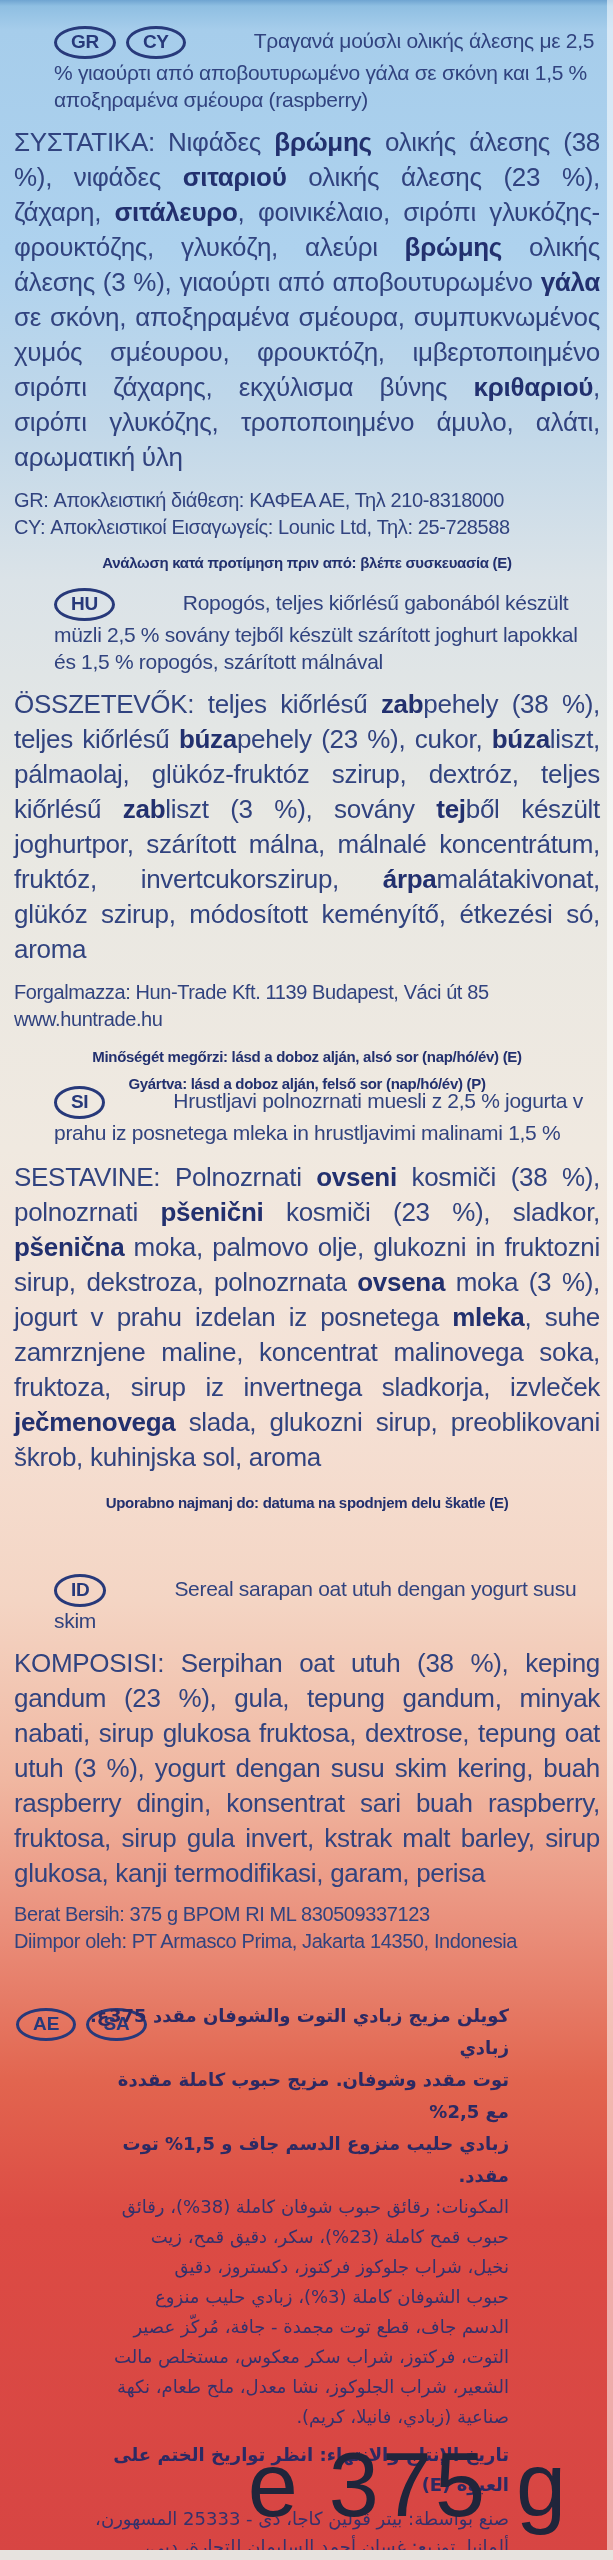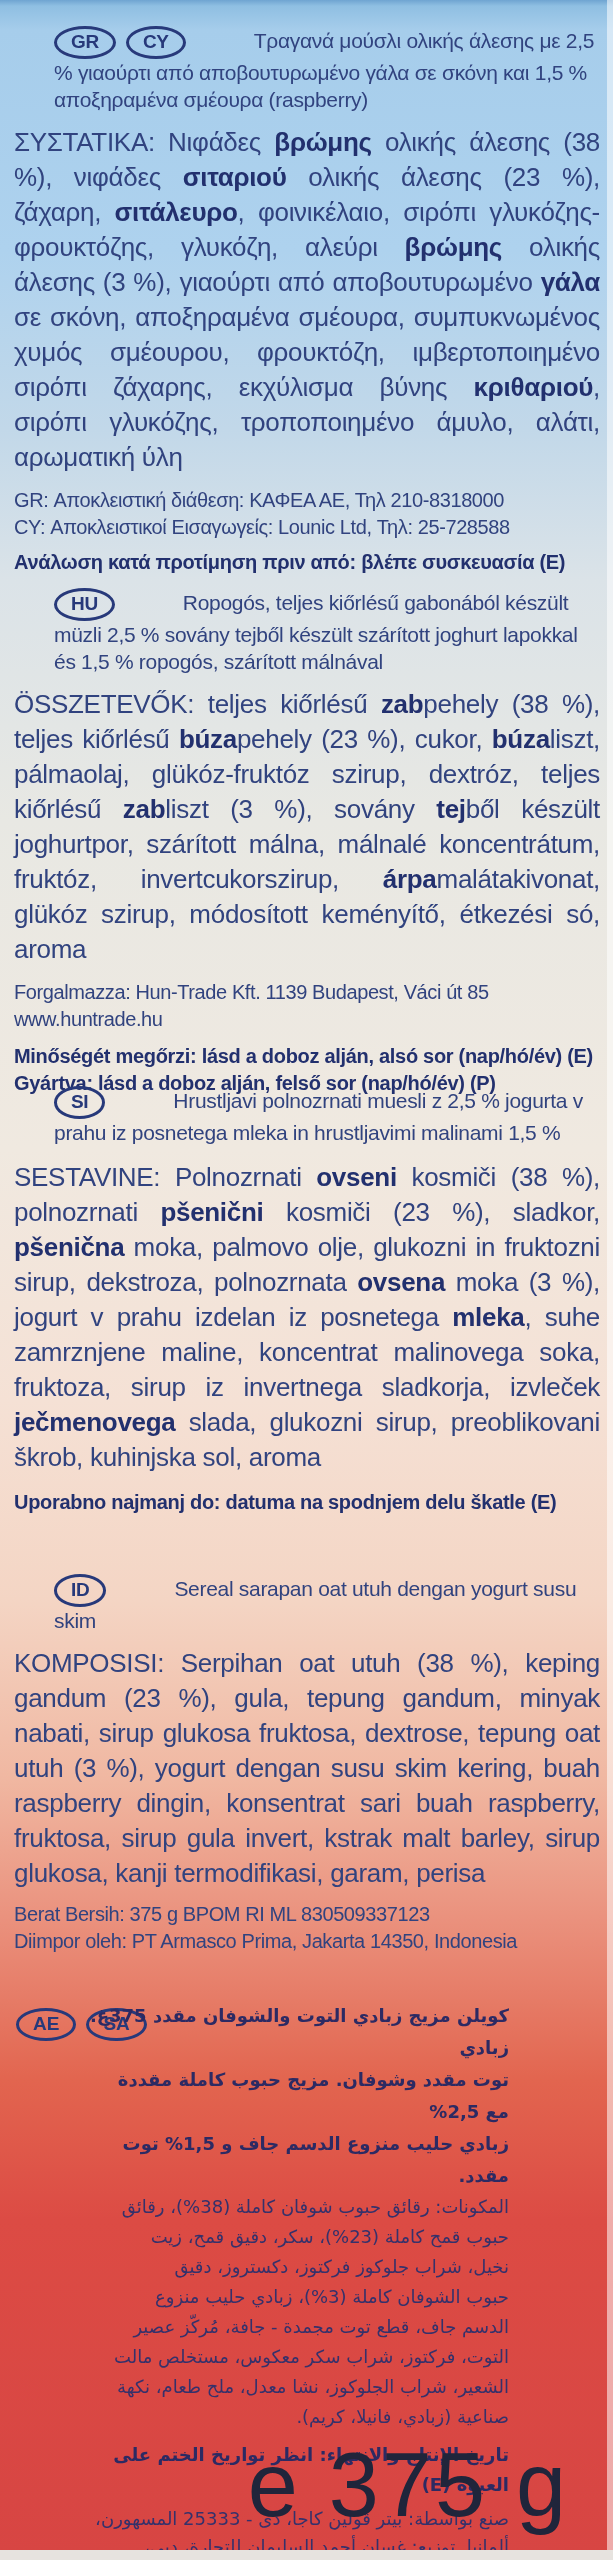--- a/index.html
+++ b/index.html
@@ -27,21 +27,21 @@
       #d74543 2560px);
   }
   .edge-right{position:absolute;top:0;right:0;bottom:0;width:6px;background:rgba(255,255,255,.55);}
   .edge-bottom{position:absolute;left:0;right:0;bottom:0;height:10px;background:#e7e3df;}
   .sec{position:absolute;left:14px;width:586px;}
   p{margin:0;}
   .desc{font-size:21px;line-height:27px;letter-spacing:-0.3px;text-align:left;margin-left:40px;}
   .body{font-size:26px;line-height:35px;letter-spacing:-0.3px;text-align:justify;}
   .lines{font-size:20px;line-height:27px;letter-spacing:-0.4px;text-align:left;}
   b,.bold{font-weight:bold;color:#22306e;}
-  .boldblock{font-weight:bold;color:#22306e;font-size:20px;line-height:27px;letter-spacing:-0.3px;text-align:left;}
+  .boldblock{font-weight:bold;color:#22306e;font-size:15px;line-height:27px;letter-spacing:-0.3px;text-align:center;}
   .badge{
     display:inline-block;
     border:3px solid #27397a;
     border-radius:50%;
     padding:1px 14px 2px 14px;
     font-weight:bold;
     font-size:19px;
     line-height:24px;
     color:#27397a;
     margin-right:10px;

